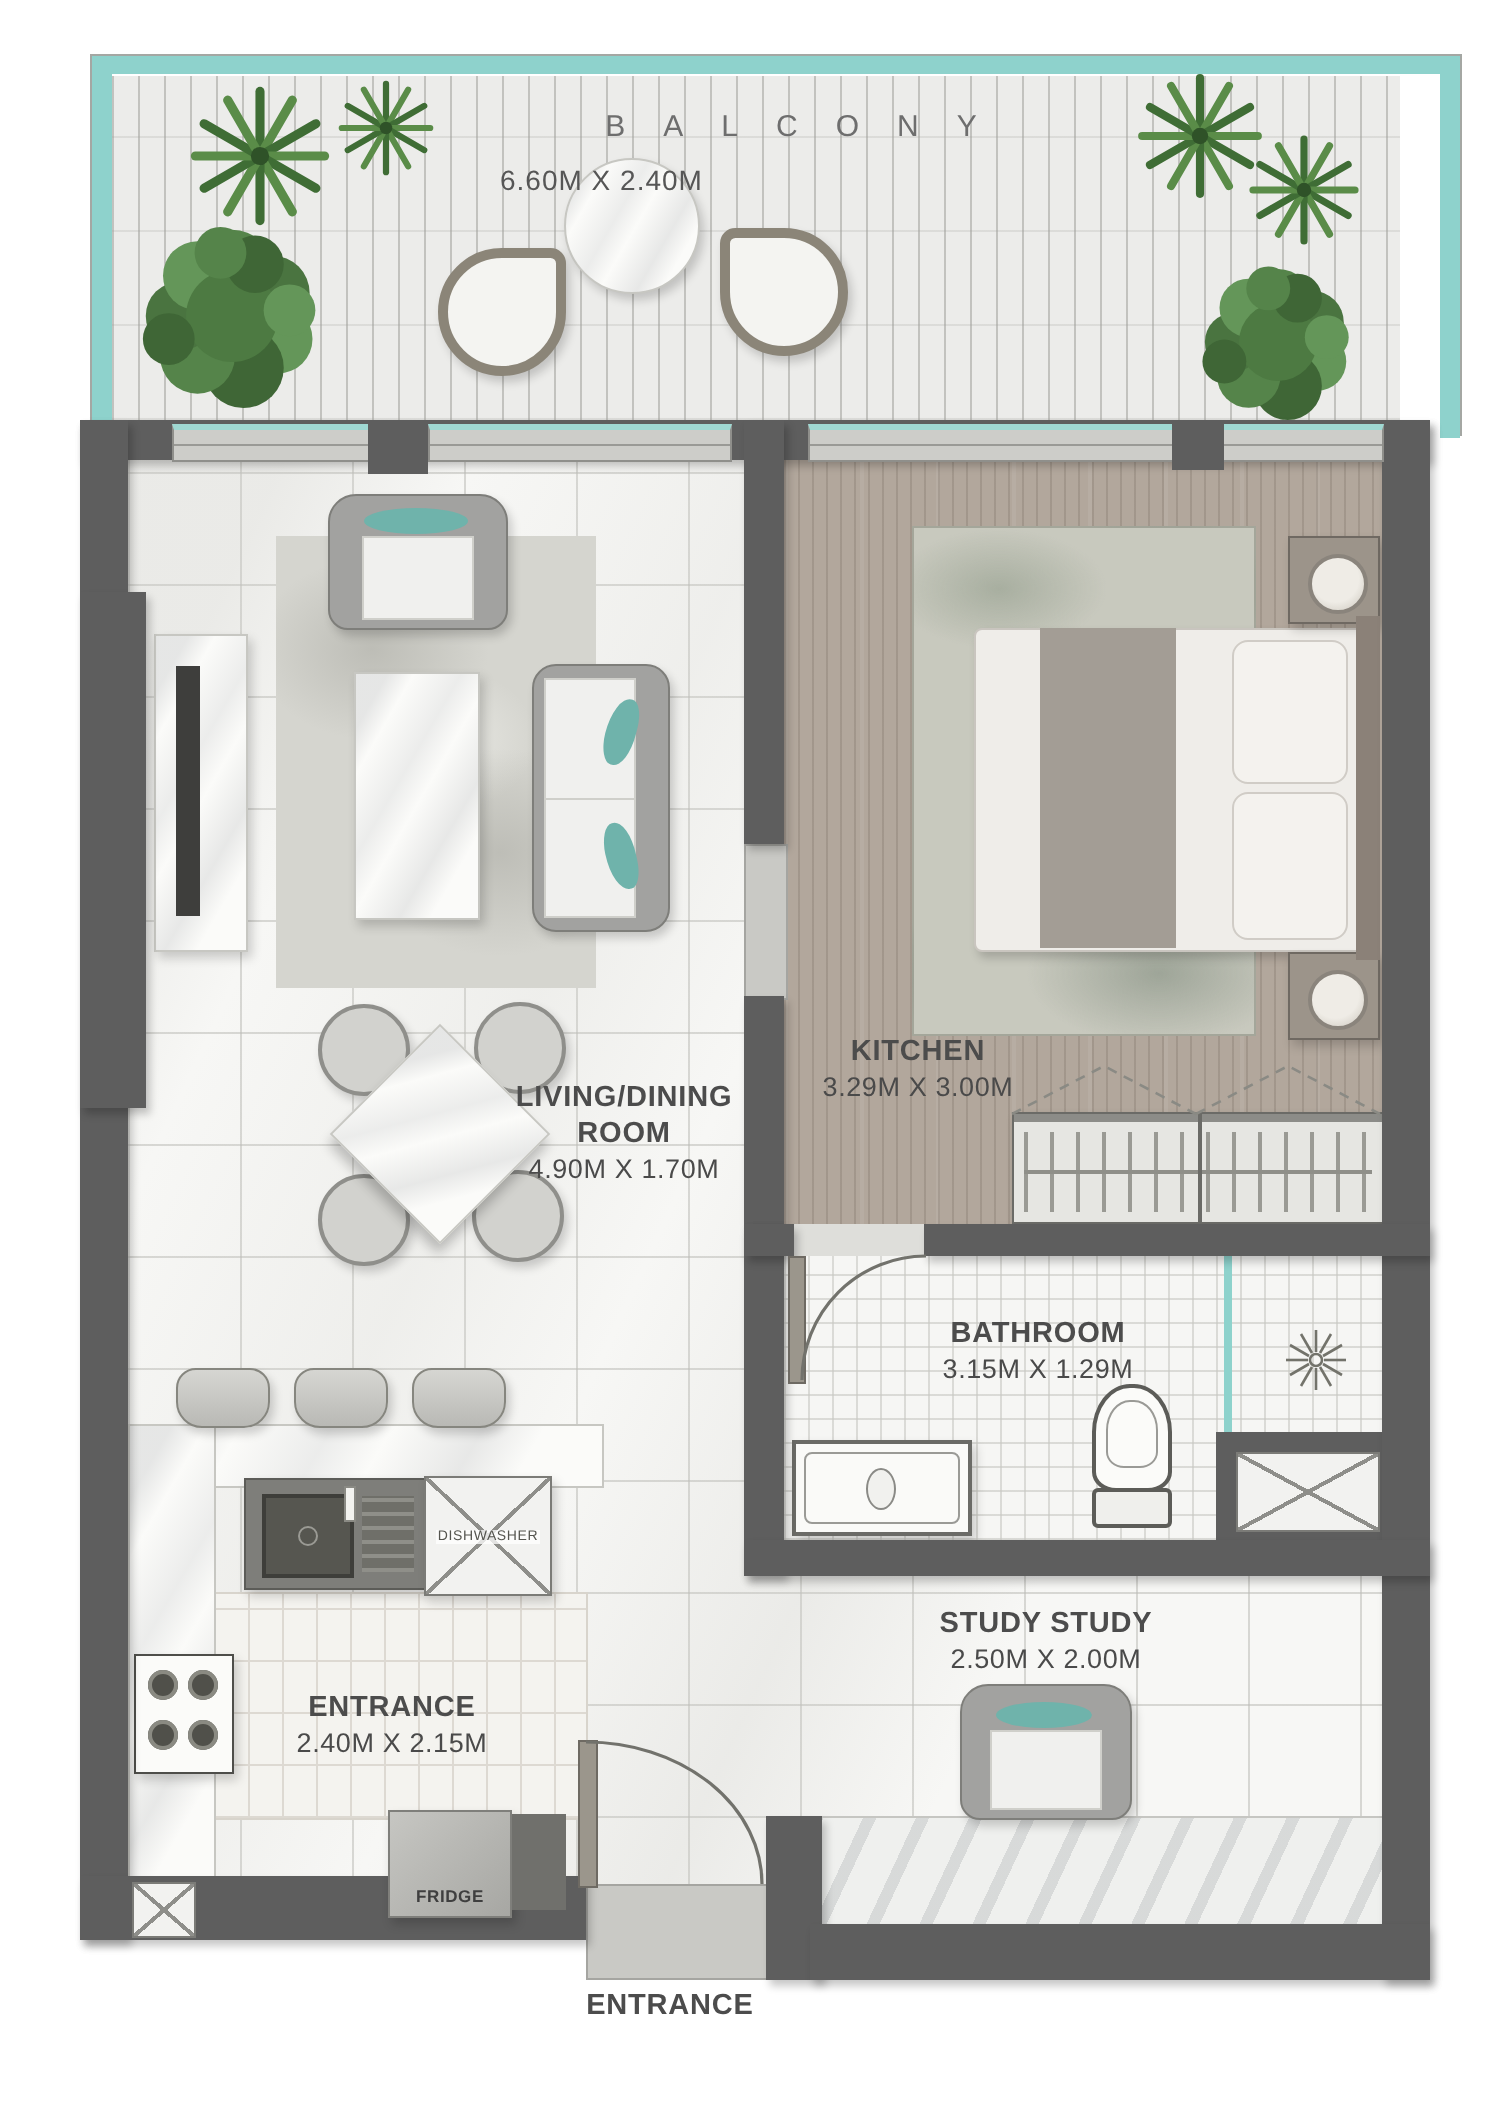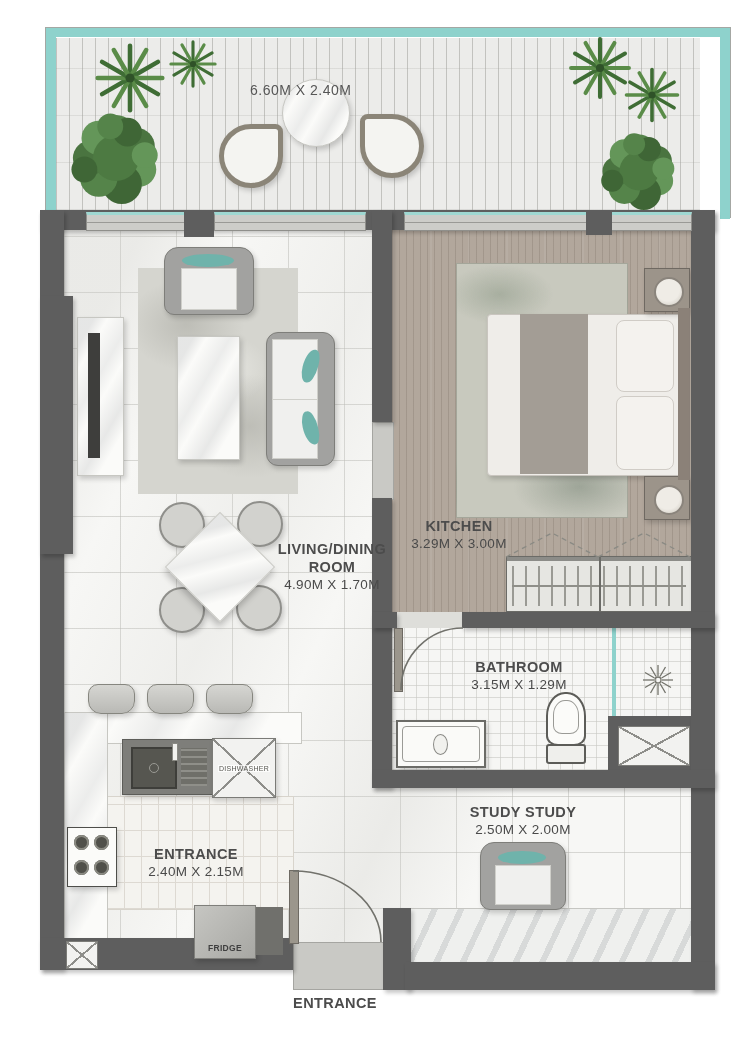--- a/index.html
+++ b/index.html
@@ -127,20 +127,21 @@
       <use href="#palm"></use>
     </svg>
   <svg class="plant" style="left:600px;top:132px;" width="78" height="78">
       <use href="#bush"></use>
     </svg>
 
   <div class="furn marbletop" style="left:282px;top:79px;width:66px;height:66px;border-radius:50%;z-index:8;"></div>
   <div class="furn" style="left:219px;top:124px;width:54px;height:54px;background:#f4f4f1;border:5px solid #8b8578;border-radius:50% 12% 50% 50%;z-index:8;"></div>
   <div class="furn" style="left:360px;top:114px;width:54px;height:54px;background:#f4f4f1;border:5px solid #8b8578;border-radius:12% 50% 50% 50%;z-index:8;"></div>
 
+  <div class="balcony-name" style="left:240px;top:55px;width:330px;">BALCONY</div>
   <div class="balcony-dims" style="left:250px;top:82px;width:320px;">6.60M X 2.40M</div>
 
   <div class="floor-marble" style="left:64px;top:230px;width:627px;height:735px;"></div>
   <div class="floor-wood" style="left:392px;top:230px;width:299px;height:382px;"></div>
   <div class="floor-bathtile" style="left:392px;top:628px;width:299px;height:142px;"></div>
   <div class="floor-kitchentile" style="left:106px;top:796px;width:186px;height:112px;"></div>
 
   <div class="rug rug-living" style="left:138px;top:268px;width:160px;height:226px;"></div>
   <div class="furn marbletop" style="left:77px;top:317px;width:45px;height:157px;"></div>
   <div class="abs" style="left:88px;top:333px;width:12px;height:125px;background:#3e3e3c;z-index:11;"></div>
@@ -283,21 +284,21 @@
   <div class="wall" style="left:462px;top:612px;width:253px;height:16px;"></div>
   <div class="wall" style="left:372px;top:770px;width:343px;height:18px;"></div>
 
   <div class="wall" style="left:40px;top:938px;width:253px;height:32px;"></div>
   <div class="xbox abs" style="left:66px;top:941px;width:30px;height:26px;z-index:31;"></div>
   <div class="threshold" style="left:293px;top:942px;width:90px;height:46px;"></div>
   <div class="doorleaf" style="left:289px;top:870px;width:8px;height:72px;"></div>
   <div class="wall" style="left:383px;top:908px;width:28px;height:82px;"></div>
   <div class="wall" style="left:405px;top:962px;width:310px;height:28px;"></div>
 
-  <div class="roomlabel" style="left:275px;top:540px;width:114px;">
+  <div class="roomlabel" style="left:255px;top:540px;width:114px;">
     <div class="nm">LIVING/DINING ROOM</div>
     <div class="dm">4.90M X 1.70M</div>
   </div>
   <div class="roomlabel" style="left:393px;top:517px;width:132px;">
     <div class="nm">KITCHEN</div>
     <div class="dm">3.29M X 3.00M</div>
   </div>
   <div class="roomlabel" style="left:453px;top:658px;width:132px;">
     <div class="nm">BATHROOM</div>
     <div class="dm">3.15M X 1.29M</div>

